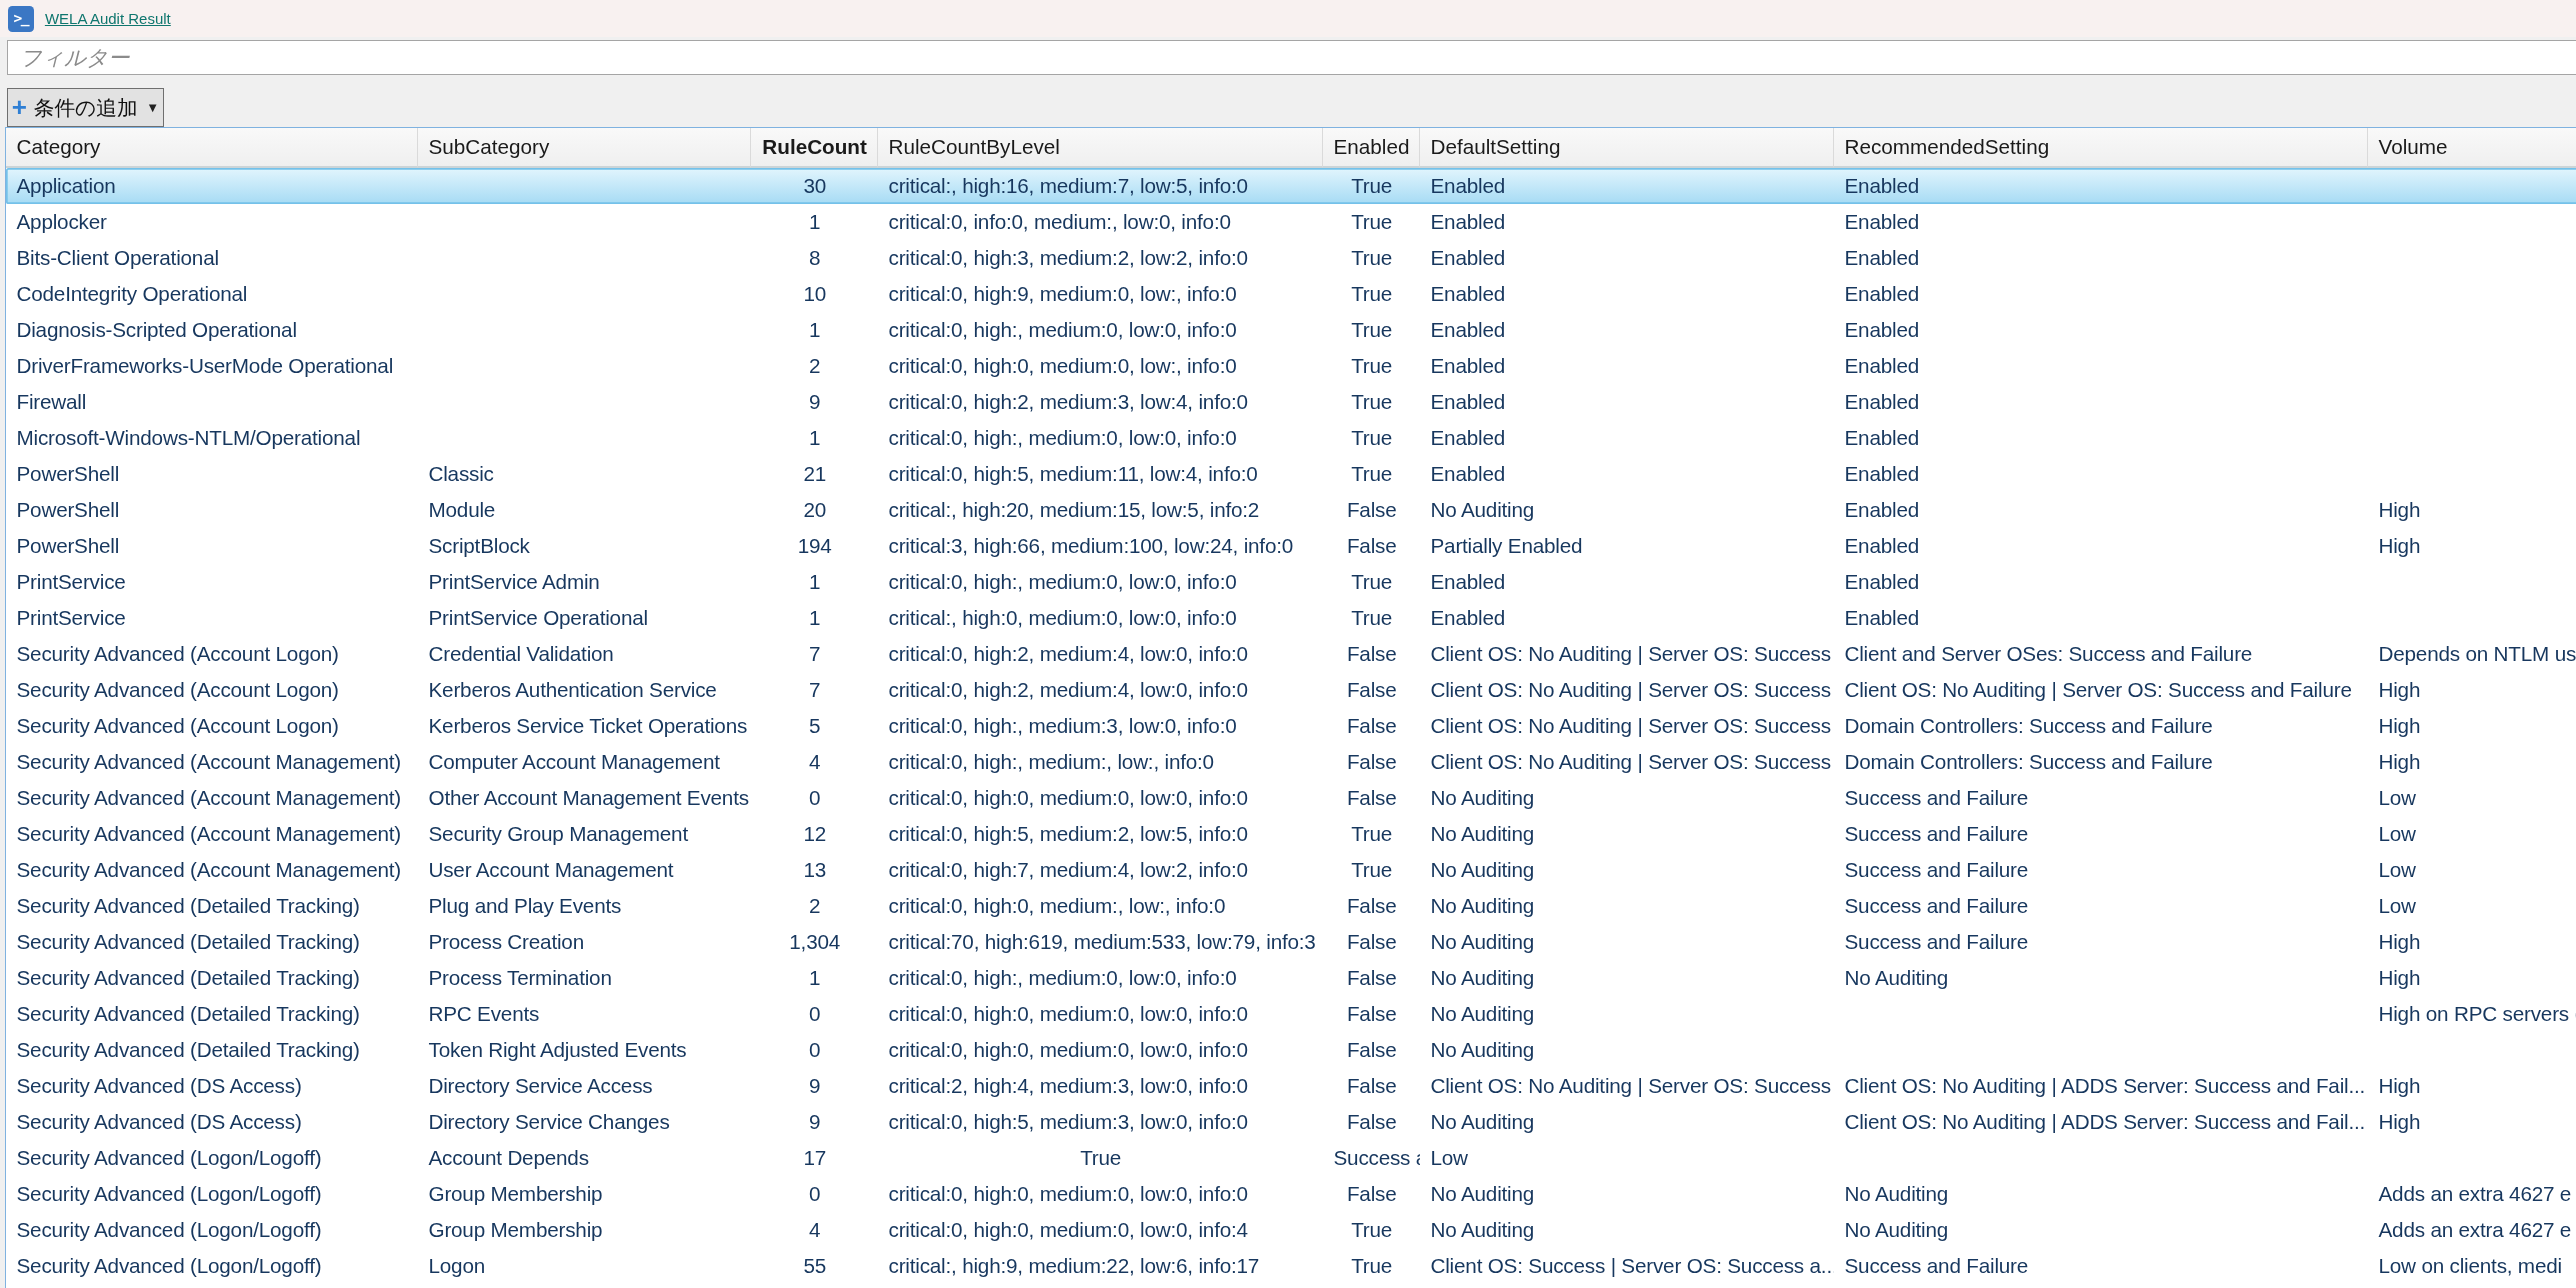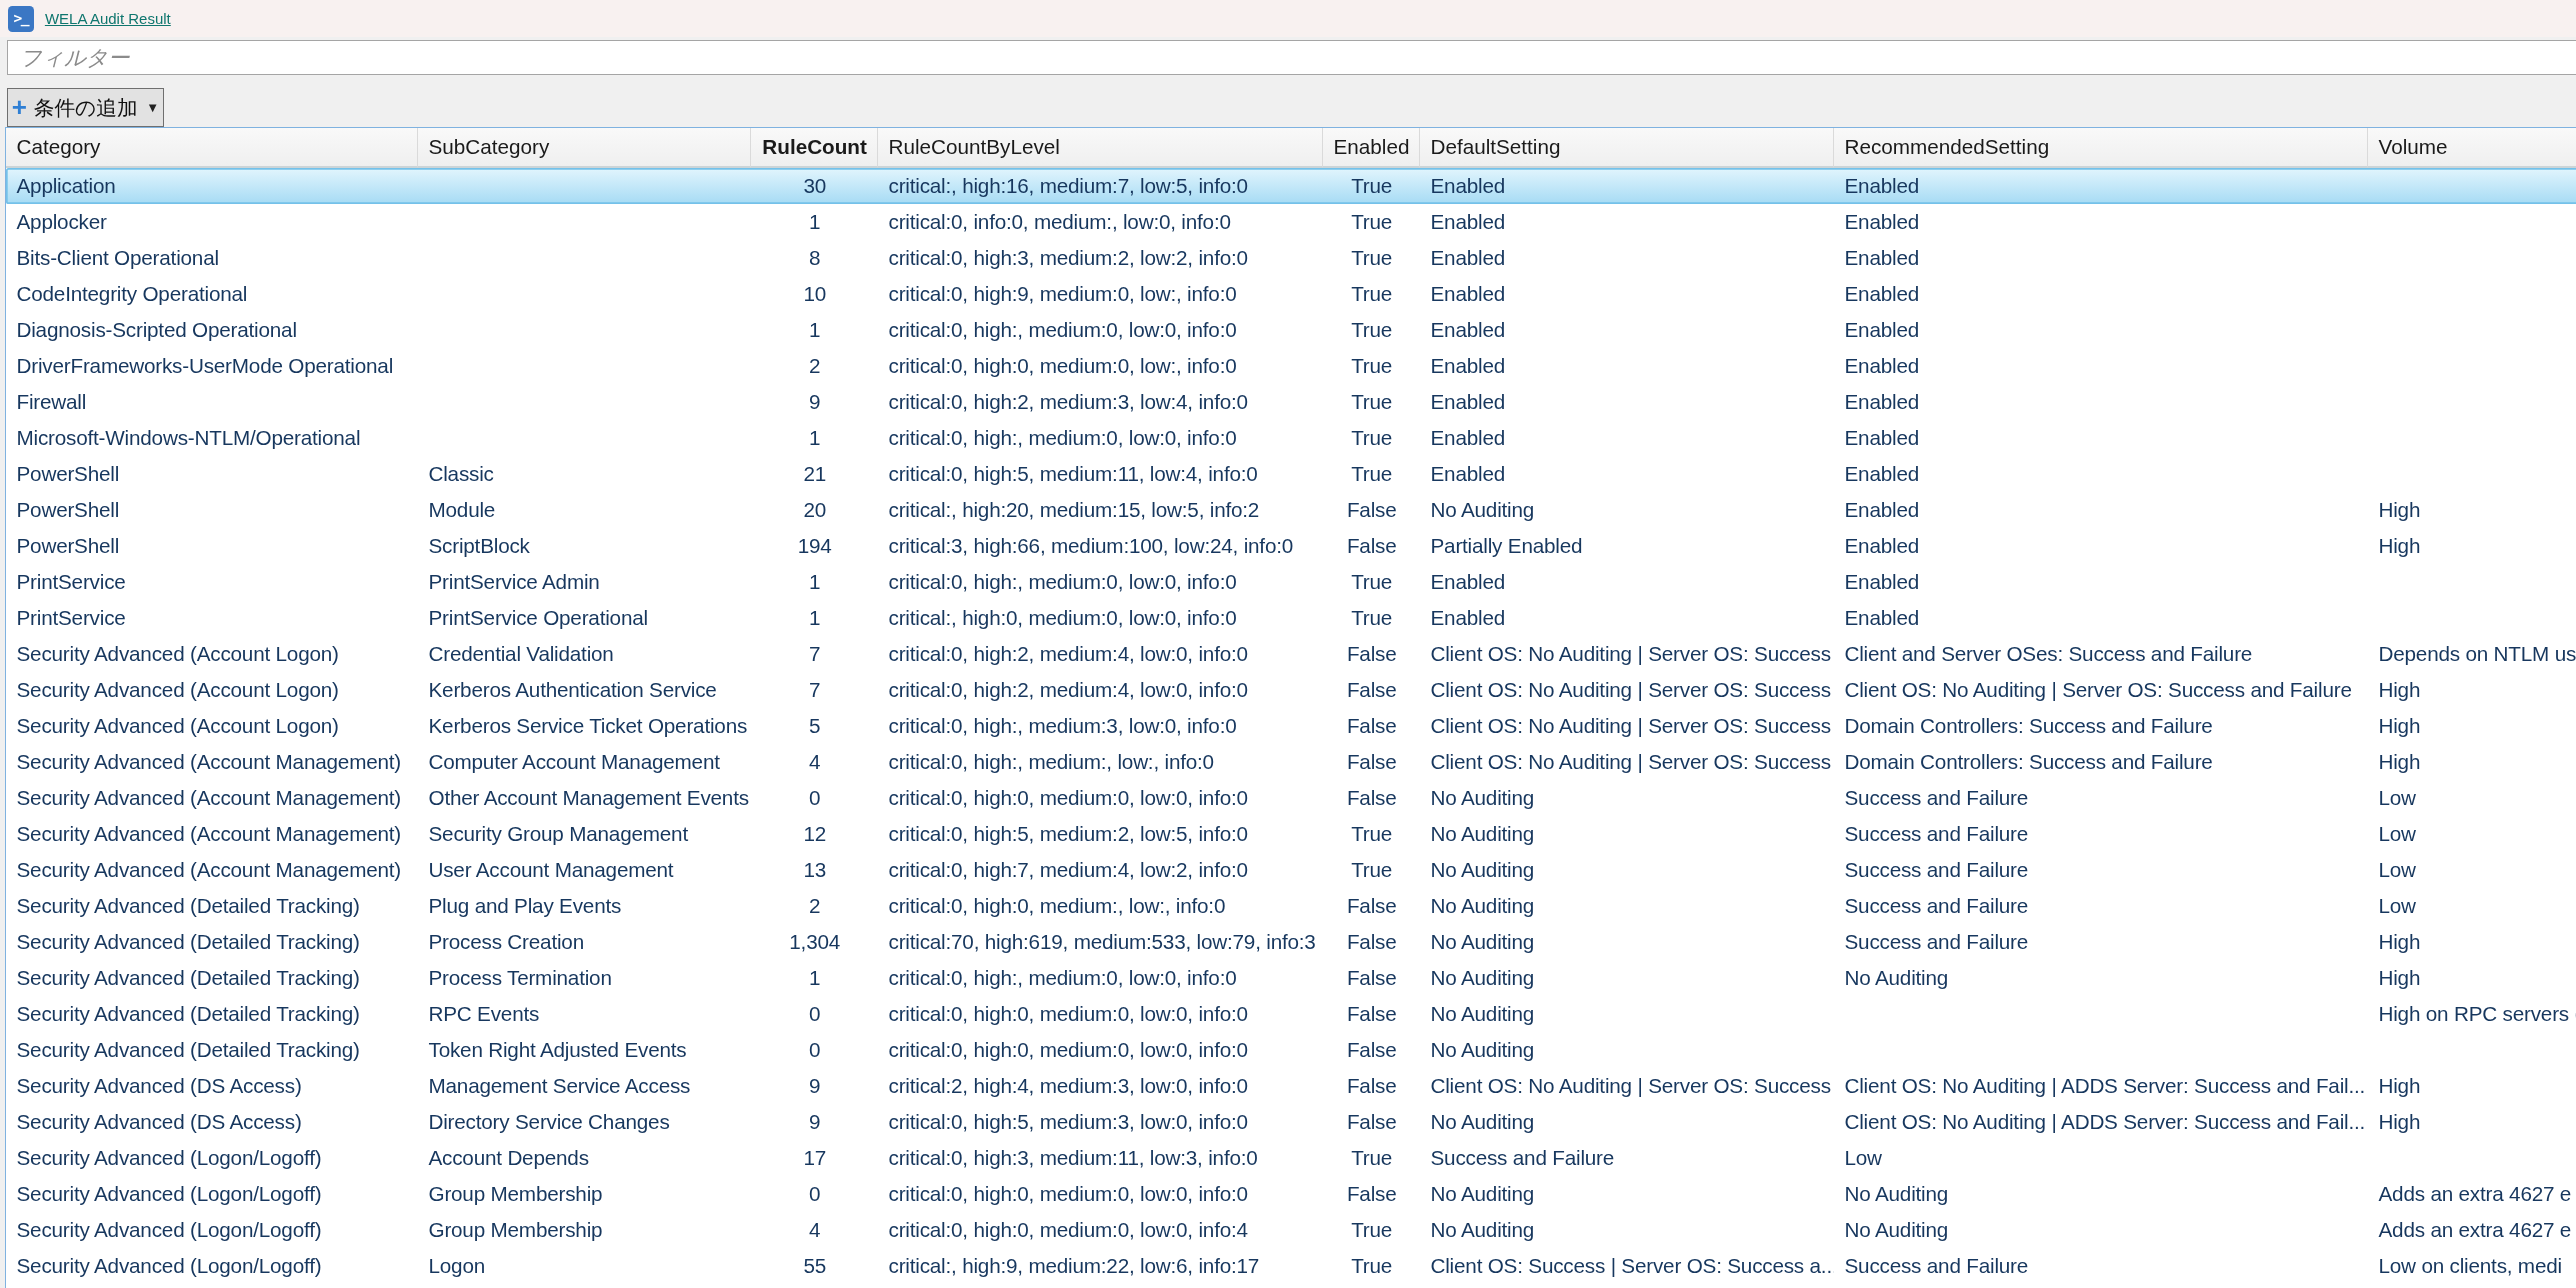--- a/index.html
+++ b/index.html
@@ -344,21 +344,21 @@
         <div class="cell col-subcategory">Token Right Adjusted Events</div>
         <div class="cell col-rulecount">0</div>
         <div class="cell col-rulecountbylevel">critical:0, high:0, medium:0, low:0, info:0</div>
         <div class="cell col-enabled">False</div>
         <div class="cell col-defaultsetting">No Auditing</div>
         <div class="cell col-recommendedsetting"></div>
         <div class="cell col-volume"></div>
       </div>
       <div class="row">
         <div class="cell col-category">Security Advanced (DS Access)</div>
-        <div class="cell col-subcategory">Management Service Access</div>
+        <div class="cell col-subcategory">Directory Service Access</div>
         <div class="cell col-rulecount">9</div>
         <div class="cell col-rulecountbylevel">critical:2, high:4, medium:3, low:0, info:0</div>
         <div class="cell col-enabled">False</div>
         <div class="cell col-defaultsetting">Client OS: No Auditing | Server OS: Success</div>
         <div class="cell col-recommendedsetting">Client OS: No Auditing | ADDS Server: Success and Fail...</div>
         <div class="cell col-volume">High</div>
       </div>
       <div class="row">
         <div class="cell col-category">Security Advanced (DS Access)</div>
         <div class="cell col-subcategory">Directory Service Changes</div>
@@ -366,21 +366,20 @@
         <div class="cell col-rulecountbylevel">critical:0, high:5, medium:3, low:0, info:0</div>
         <div class="cell col-enabled">False</div>
         <div class="cell col-defaultsetting">No Auditing</div>
         <div class="cell col-recommendedsetting">Client OS: No Auditing | ADDS Server: Success and Fail...</div>
         <div class="cell col-volume">High</div>
       </div>
       <div class="row">
         <div class="cell col-category">Security Advanced (Logon/Logoff)</div>
         <div class="cell col-subcategory">Account Depends</div>
         <div class="cell col-rulecount">17</div>
-        <div class="cell col-rulecountbylevel">critical:0, high:3, medium:11, low:3, info:0</div>
         <div class="cell col-enabled">True</div>
         <div class="cell col-recommendedsetting">Success and Failure</div>
         <div class="cell col-volume">Low</div>
       </div>
       <div class="row">
         <div class="cell col-category">Security Advanced (Logon/Logoff)</div>
         <div class="cell col-subcategory">Group Membership</div>
         <div class="cell col-rulecount">0</div>
         <div class="cell col-rulecountbylevel">critical:0, high:0, medium:0, low:0, info:0</div>
         <div class="cell col-enabled">False</div>

